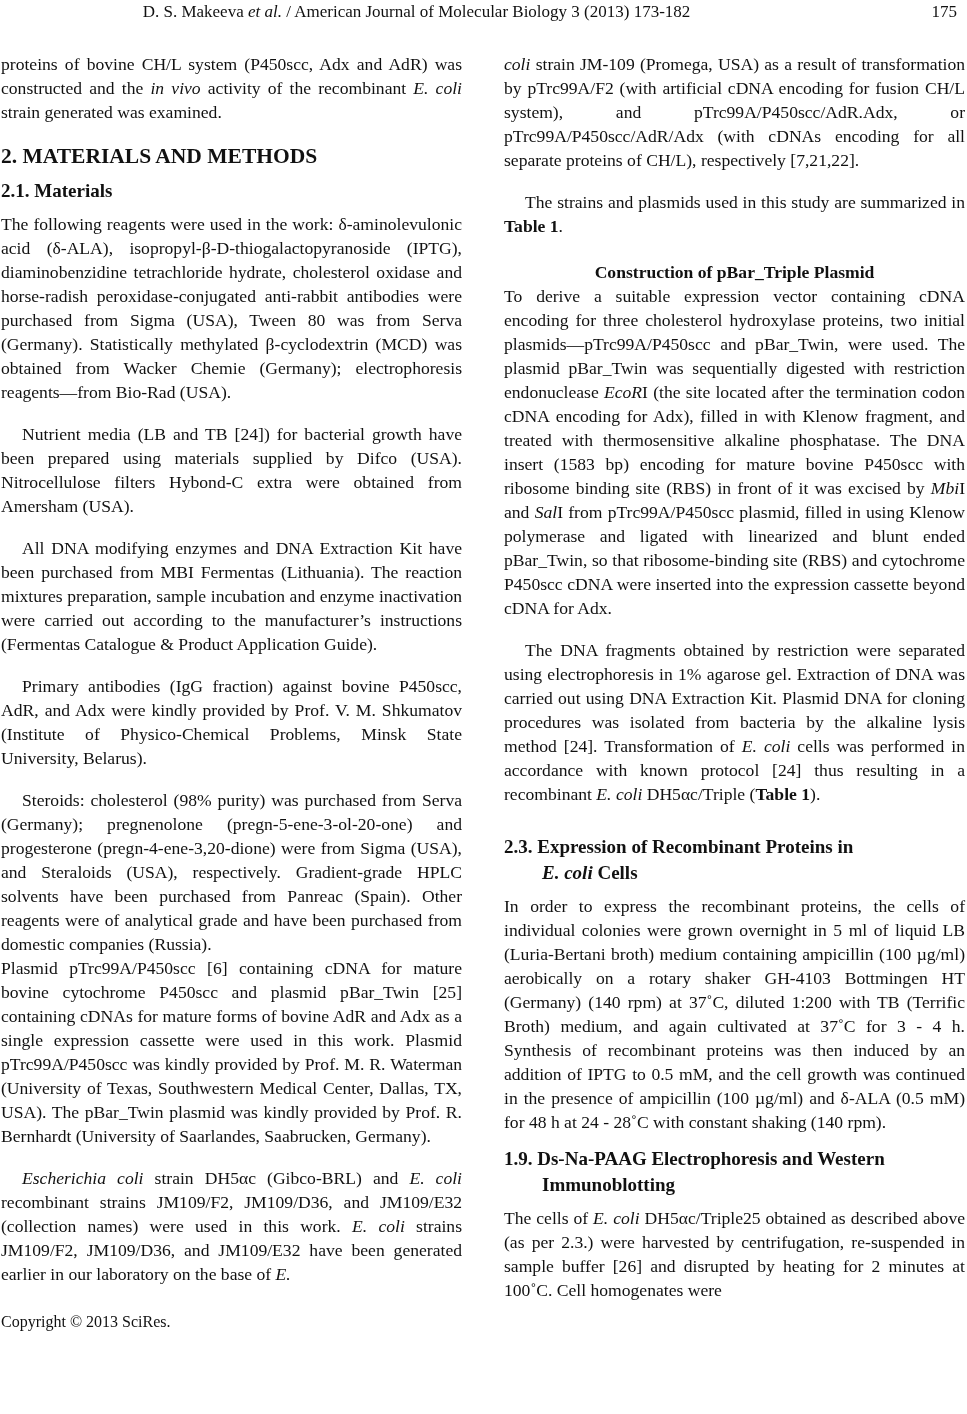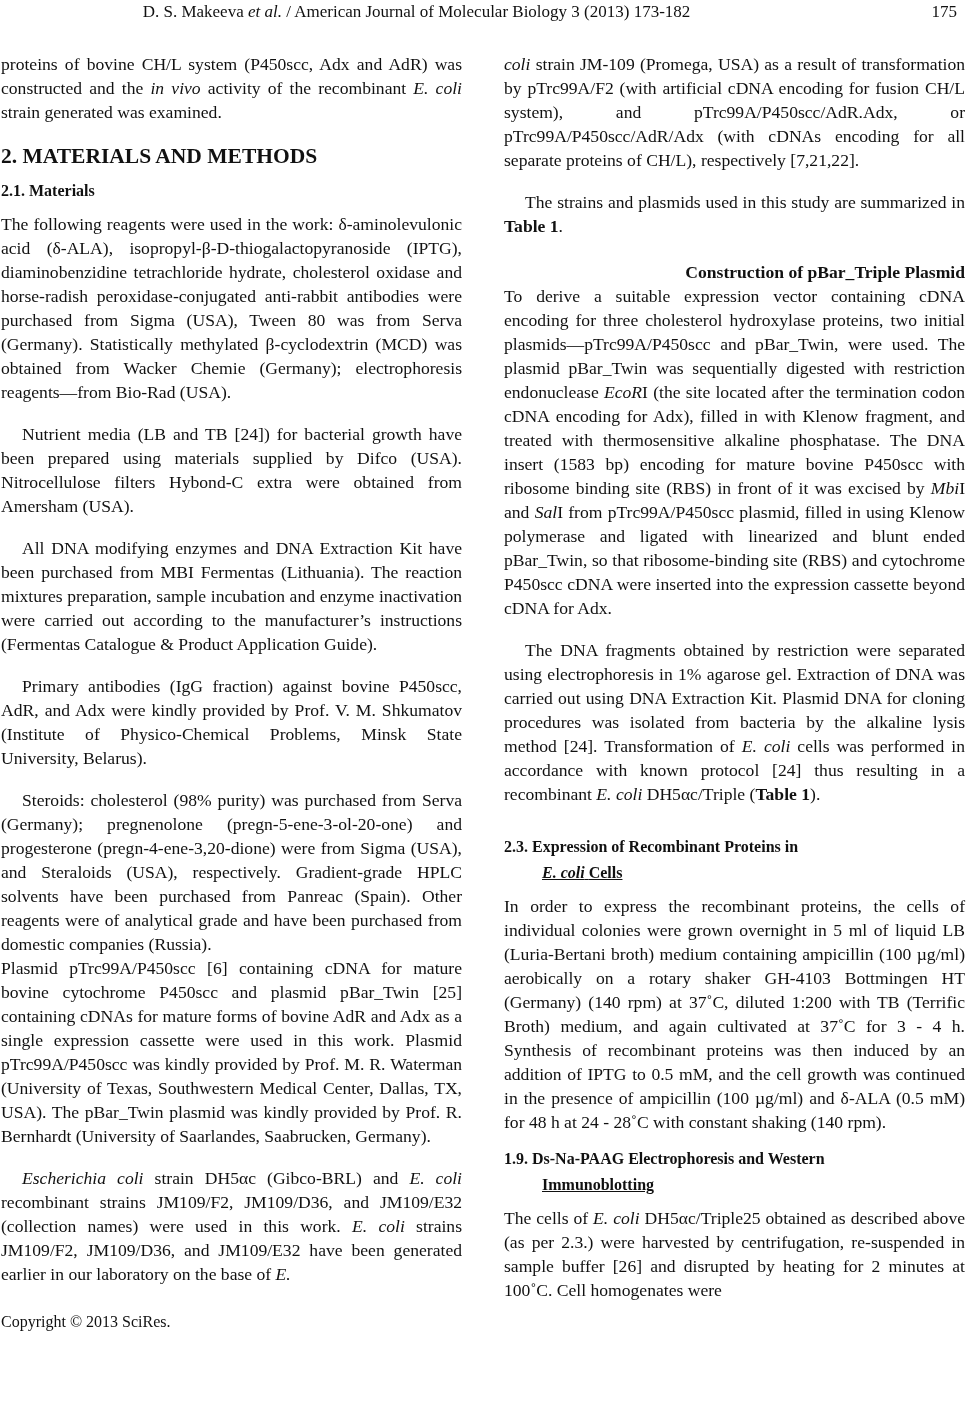--- a/index.html
+++ b/index.html
@@ -7,23 +7,23 @@
          font-family: "Liberation Serif", "DejaVu Serif", serif; color: #111; }
   .header { position: absolute; top: 2px; left: 0; width: 967px; height: 24px; font-size: 17px; }
   .header .running { position: absolute; left: 0; width: 833px; text-align: center; top: 0; }
   .header .pageno { position: absolute; right: 10px; top: 0; }
   .col { position: absolute; top: 52px; width: 461px; font-size: 17.6px; line-height: 24px; text-align: justify; }
   .col.left { left: 1px; }
   .col.right { left: 504px; }
   p { margin: 0; }
   p.ind { text-indent: 21px; margin-top: 18px; }
   .sec { font-weight: bold; font-size: 21.5px; margin: 18px 0 8px 0; line-height: 28px; }
-  .sub { font-weight: bold; font-size: 16px; margin: 6px 0 8px 0; line-height: 26px; text-align: left; }
-  .sub .hang { display: block; padding-left: 38px; text-decoration: underline; }
-  .runin { font-weight: bold; font-size: 17.6px; margin-top: 22px; text-align: right; }
+  .sub { font-weight: bold; font-size: 19px; margin: 6px 0 8px 0; line-height: 26px; text-align: left; }
+  .sub .hang { display: block; padding-left: 38px; }
+  .runin { font-weight: bold; font-size: 17.6px; margin-top: 22px; text-align: center; }
   .footer-left { position: absolute; left: 1px; top: 1313px; font-size: 16px; }
   .footer-right { position: absolute; right: 10px; top: 1386px; font-size: 16px; font-weight: bold; color: #3b82f6; margin-top: 37px; }
   i { font-style: italic; }
   b { font-weight: bold; }
 </style>
 </head>
 <body>
 
 <div class="header">
   <div class="running">

